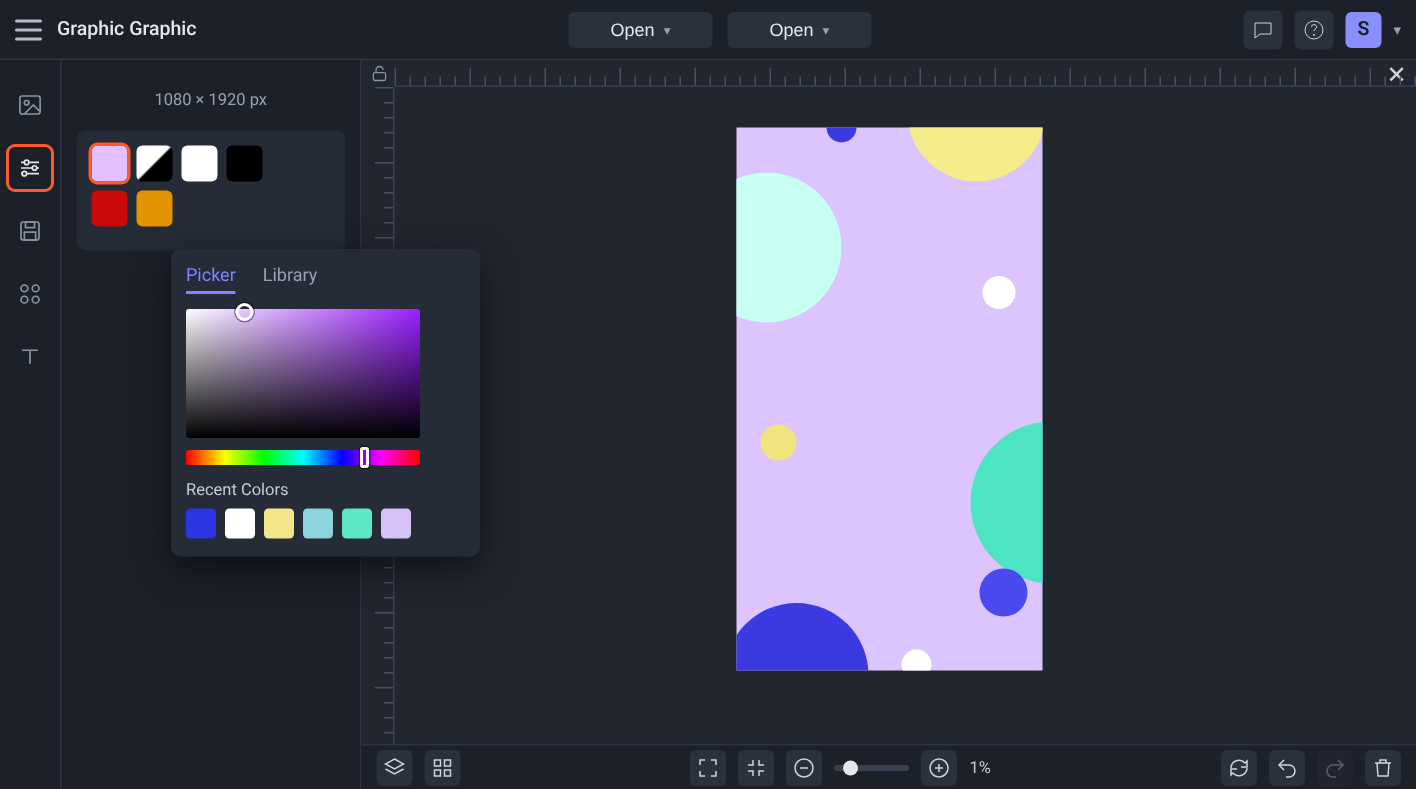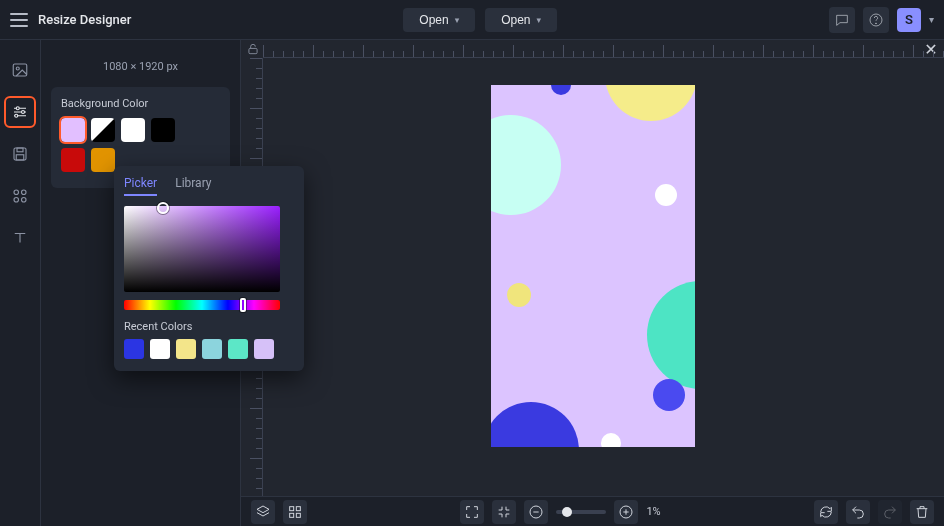--- a/index.html
+++ b/index.html
@@ -21,21 +21,21 @@
     border-bottom: 1px solid #2d3340;
   }
   .topbar-left { display: flex; align-items: center; gap: 10px; }
   .topbar-center { flex: 1; display: flex; justify-content: center; gap: 10px; }
   .topbar-right { display: flex; align-items: center; gap: 8px; }
   .hamburger { width: 18px; height: 14px; display: flex; flex-direction: column; justify-content: space-between; cursor: pointer; }
   .hamburger span { height: 2px; background: #b7bcc7; border-radius: 1px; }
   .app-title { font-size: 13px; color: #e5e7eb; font-weight: 500; }
   .btn {
     background: #2a303c; border: none; color: #e5e7eb;
-    padding: 5px 16px; border-radius: 4px; cursor: pointer;
+    padding: 5px 28px; border-radius: 4px; cursor: pointer;
     display: inline-flex; align-items: center; gap: 6px;
     font-size: 12px;
   }
   .btn .chev { font-size: 9px; color: #9aa1b1; }
   .icon-btn {
     width: 26px; height: 26px; border-radius: 4px;
     display: inline-flex; align-items: center; justify-content: center;
     cursor: pointer; background: #2a303c;
   }
   .icon-btn svg { stroke: #cfd3db; fill: none; }
@@ -87,21 +87,21 @@
   .swatch { width: 24px; height: 24px; border-radius: 4px; cursor: pointer; }
   .swatch.selected { outline: 2px solid #ff5a2b; outline-offset: 0; }
   .swatch.custom {
     background: linear-gradient(135deg, #fff 0 48%, #000 52% 100%);
   }
 
   
   .color-picker {
     position: absolute;
     left: 114px; top: 166px;
-    width: 190px;
+    width: 206px;
     background: #252b37;
     border-radius: 6px;
     padding: 10px 10px 12px 10px;
     box-shadow: 0 8px 24px rgba(0,0,0,0.55);
     z-index: 40;
   }
   .picker-tabs { display: flex; gap: 18px; margin-bottom: 10px; font-size: 12px; }
   .picker-tab { cursor: pointer; color: #9aa1b1; padding-bottom: 4px; }
   .picker-tab.active { color: #7e86ff; border-bottom: 2px solid #7e86ff; }
   .picker-row { display: flex; align-items: center; gap: 6px; margin-bottom: 6px; }
@@ -210,21 +210,21 @@
 </head>
 <body>
 
 <div class="topbar">
   <div class="topbar-left">
     <div class="hamburger">
       <span></span>
         <span></span>
         <span></span>
     </div>
-    <div class="app-title">Resize Designer</div>
+    <div class="app-title">Graphic Graphic</div>
   </div>
   <div class="topbar-center">
     <button class="btn">
       <span>Open</span>
       <span class="chev">▾</span>
     </button>
     <button class="btn">
       <span>Open</span>
       <span class="chev">▾</span>
     </button>
@@ -282,21 +282,20 @@
     <svg width="18" height="18" viewBox="0 0 24 24">
         <path d="M5 6h14M12 6v12"></path>
       </svg>
   </div>
 </div>
 
 <div class="side-panel">
   <div class="dims">1080 × 1920 px</div>
 
   <div class="bg-card">
-    <div class="bg-label">Background Color</div>
     <div id="swatches">
         <div class="swatch-row">
           <div class="swatch selected" style="background: rgb(226, 191, 255);"></div>
           <div class="swatch custom"></div>
           <div class="swatch" style="background: rgb(255, 255, 255);"></div>
           <div class="swatch" style="background: rgb(0, 0, 0);"></div>
         </div>
         <div class="swatch-row">
           <div class="swatch" style="background: rgb(200, 10, 10);"></div>
           <div class="swatch" style="background: rgb(226, 148, 0);"></div>

